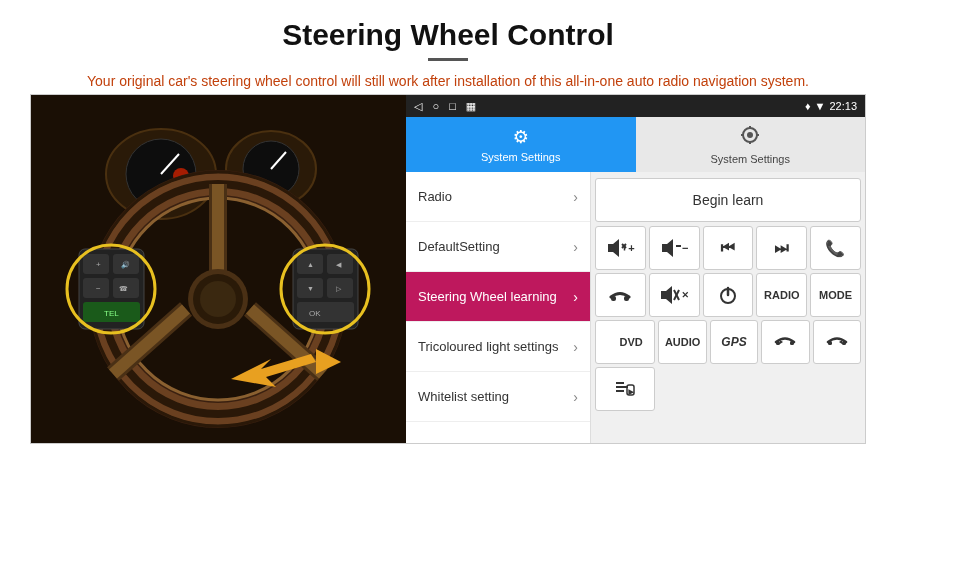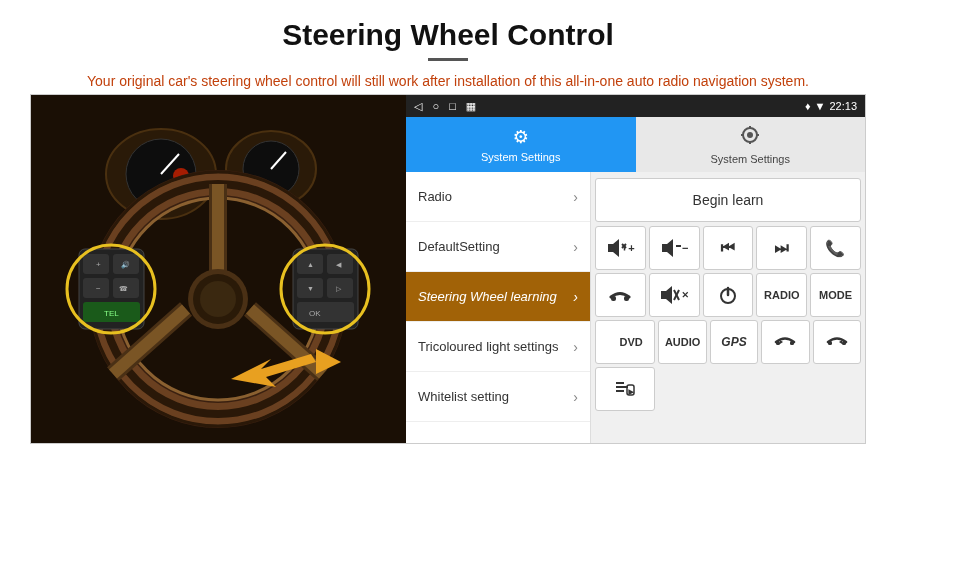--- a/index.html
+++ b/index.html
@@ -155,23 +155,22 @@
       justify-content: space-between;
       padding: 0 12px;
       height: 50px;
       font-size: 13px;
       color: #333;
       border-bottom: 1px solid #eee;
       cursor: pointer;
     }
 
     .menu-item.active {
-      background: #a16207;
+      background: #be185d;
       color: #fff;
-      font-style: italic;
     }
 
     .menu-item .chevron {
       font-size: 14px;
       color: #888;
     }
 
     .menu-item.active .chevron {
       color: #fff;
     }

